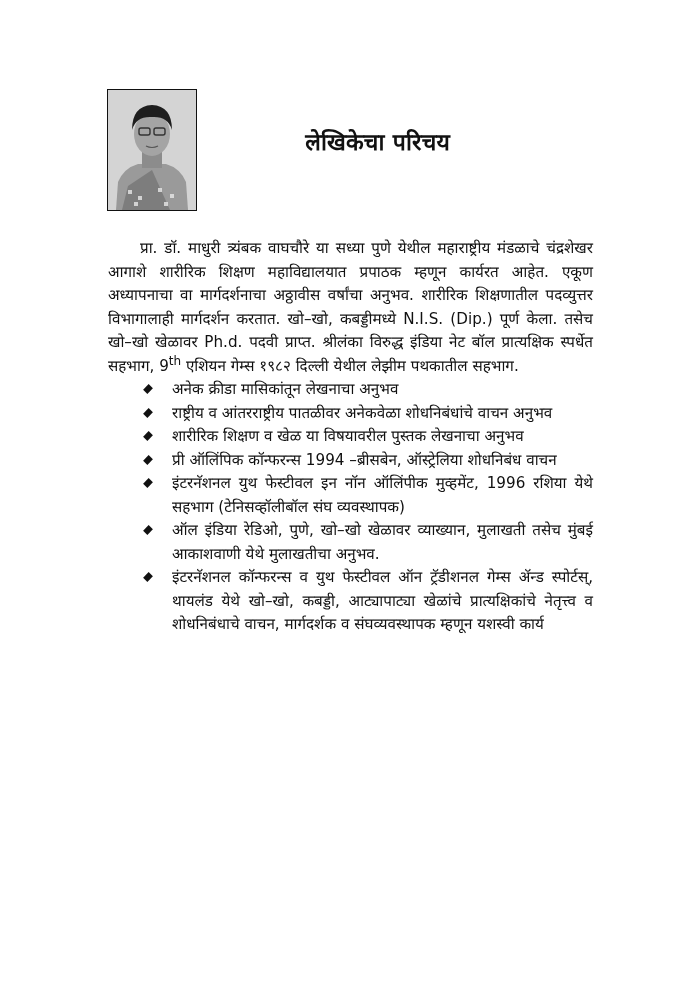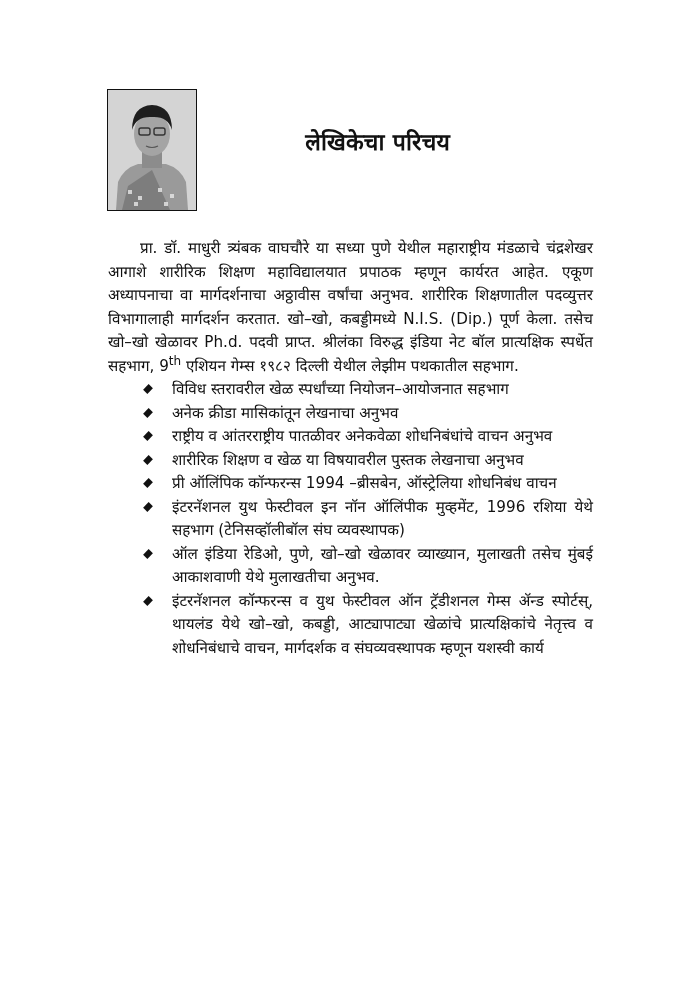--- a/index.html
+++ b/index.html
@@ -95,21 +95,20 @@
     </g>
   </svg>
 </div>
 
 <div class="title">लेखिकेचा परिचय</div>
 
 <div class="content">
   <p class="para"><span>प्रा. डॉ. माधुरी त्र्यंबक वाघचौरे या सध्या पुणे येथील महाराष्ट्रीय मंडळाचे चंद्रशेखर आगाशे शारीरिक शिक्षण महाविद्यालयात प्रपाठक म्हणून कार्यरत आहेत. एकूण अध्यापनाचा वा मार्गदर्शनाचा अठ्ठावीस वर्षांचा अनुभव. शारीरिक शिक्षणातील पदव्युत्तर विभागालाही मार्गदर्शन करतात. खो–खो, कबड्डीमध्ये N.I.S. (Dip.) पूर्ण केला. तसेच खो–खो खेळावर Ph.d. पदवी प्राप्त.  श्रीलंका विरुद्ध इंडिया नेट बॉल प्रात्यक्षिक स्पर्धेत सहभाग, 9</span><sup>th</sup><span> एशियन गेम्स १९८२ दिल्ली येथील लेझीम पथकातील सहभाग.</span></p>
 
   <ul class="bullets">
-    <li><span class="bullet-icon"></span><span>विविध स्तरावरील खेळ स्पर्धांच्या नियोजन–आयोजनात सहभाग</span></li>
     <li><span class="bullet-icon"></span><span>अनेक क्रीडा मासिकांतून लेखनाचा अनुभव</span></li>
     <li><span class="bullet-icon"></span><span>राष्ट्रीय व आंतरराष्ट्रीय पातळीवर अनेकवेळा शोधनिबंधांचे वाचन अनुभव</span></li>
     <li><span class="bullet-icon"></span><span>शारीरिक शिक्षण व खेळ या विषयावरील पुस्तक लेखनाचा अनुभव</span></li>
     <li><span class="bullet-icon"></span><span>प्री ऑलिंपिक कॉन्फरन्स 1994 –ब्रीसबेन, ऑस्ट्रेलिया शोधनिबंध वाचन</span></li>
     <li><span class="bullet-icon"></span><span>इंटरनॅशनल युथ फेस्टीवल इन नॉन ऑलिंपीक मुव्हमेंट, 1996 रशिया येथे सहभाग (टेनिसव्हॉलीबॉल संघ व्यवस्थापक)</span></li>
     <li><span class="bullet-icon"></span><span>ऑल इंडिया रेडिओ, पुणे, खो–खो खेळावर व्याख्यान, मुलाखती तसेच मुंबई आकाशवाणी येथे मुलाखतीचा अनुभव.</span></li>
     <li><span class="bullet-icon"></span><span>इंटरनॅशनल कॉन्फरन्स व युथ फेस्टीवल ऑन ट्रॅडीशनल गेम्स ॲन्ड स्पोर्टस्, थायलंड येथे खो–खो, कबड्डी, आट्यापाट्या खेळांचे प्रात्यक्षिकांचे नेतृत्त्व व शोधनिबंधाचे वाचन, मार्गदर्शक व संघव्यवस्थापक म्हणून यशस्वी कार्य</span></li>
   </ul>
 </div>
 

